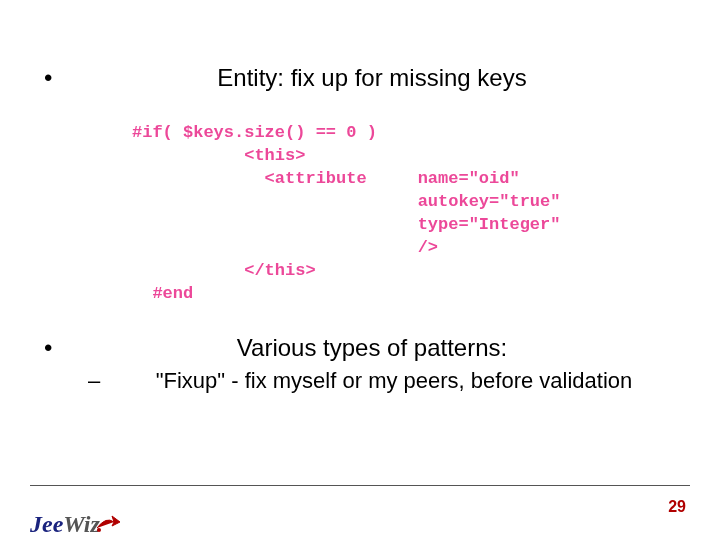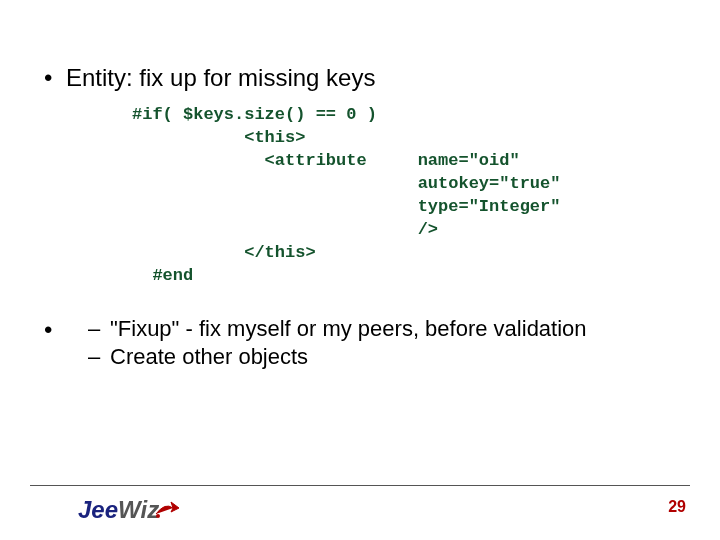--- a/index.html
+++ b/index.html
@@ -30,41 +30,42 @@
     font-weight: 400;
   }
   .title-right {
     font-size: 26px;
     font-weight: 400;
   }
   ul.lvl1 {
     list-style: none;
     padding: 0;
     margin: 28px 0 0 0;
+    text-align: center;
   }
   ul.lvl1 > li {
     font-size: 24px;
     margin-bottom: 8px;
     padding-left: 24px;
     position: relative;
   }
   ul.lvl1 > li::before {
     content: "•";
     position: absolute;
     left: 2px;
     top: 0;
   }
   .code {
     font-family: "Courier New", Courier, monospace;
     font-size: 17px;
     font-weight: bold;
-    color: #14532d;
+    color: #ec4899;
     white-space: pre;
     line-height: 1.35;
-    margin: 12px 0 14px 90px;
+    margin: 30px 0 14px 90px;
   }
   ul.lvl2 {
     list-style: none;
     padding: 0;
     margin: 6px 0 0 22px;
   }
   ul.lvl2 > li {
     font-size: 22px;
     padding-left: 22px;
     position: relative;
@@ -88,25 +89,24 @@
     right: 34px;
     bottom: 24px;
     font-size: 16px;
     font-weight: bold;
     color: #b00000;
     font-family: Arial, sans-serif;
   }
   .logo {
     position: absolute;
     left: 30px;
-    bottom: 14px;
-    font-family: Liberation Sans, sans-serif;
+    bottom: 0;
+    font-family: Liberation Serif, serif;
     font-size: 24px;
     font-weight: bold;
-    margin-left: 48px;
   }
   .logo .jee { color: #1a237e; font-style: italic; }
   .logo .wiz { color: #555; font-style: italic; }
   .logo .swoosh {
     display: inline-block;
     vertical-align: middle;
     margin-left: -4px;
   }
 </style>
 </head>
@@ -125,23 +125,23 @@
            &lt;this&gt;
              &lt;attribute     name="oid"
                             autokey="true"
                             type="Integer"
                             /&gt;
            &lt;/this&gt;
   #end</div>
 
   <ul class="lvl1">
     <li>
+      <span>Various types of patterns:</span>
       <ul class="lvl2">
         <li>"Fixup" - fix myself or my peers, before validation</li>
-        <li>Create other objects</li>
       </ul>
     </li>
   </ul>
 
 </div>
 
 <div class="footer-rule"></div>
 
 <div class="pagenum">29</div>
 

